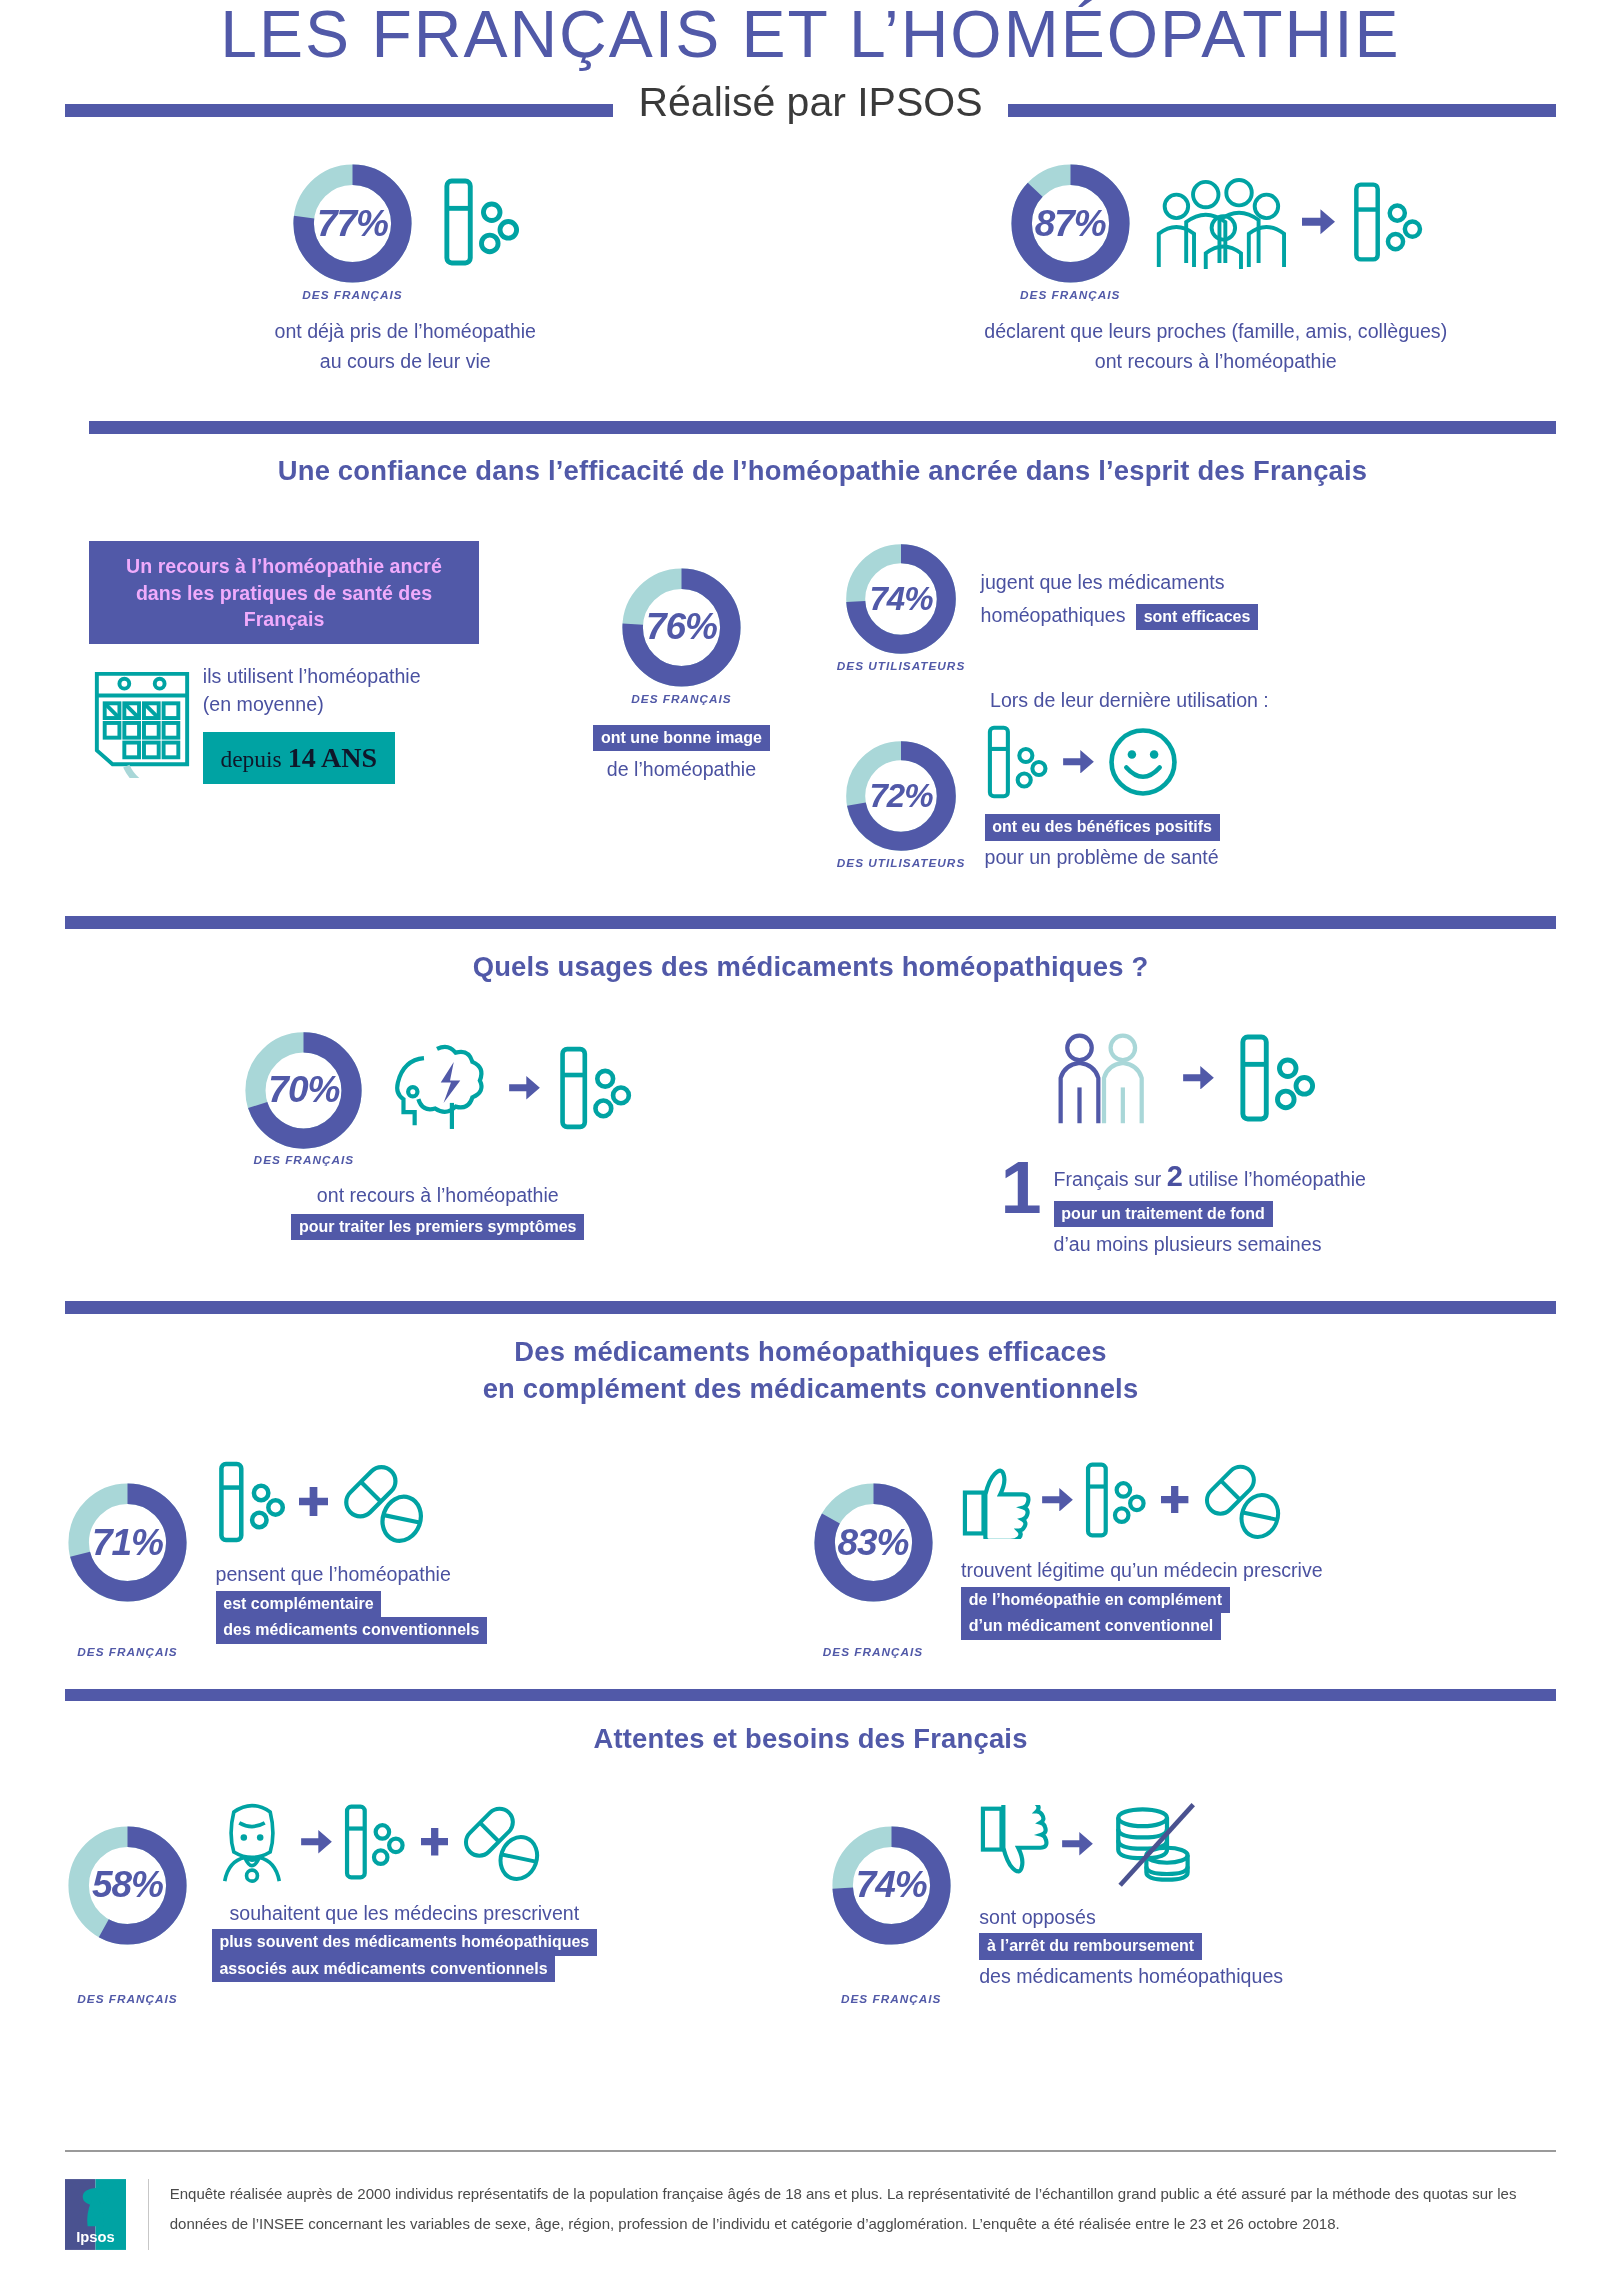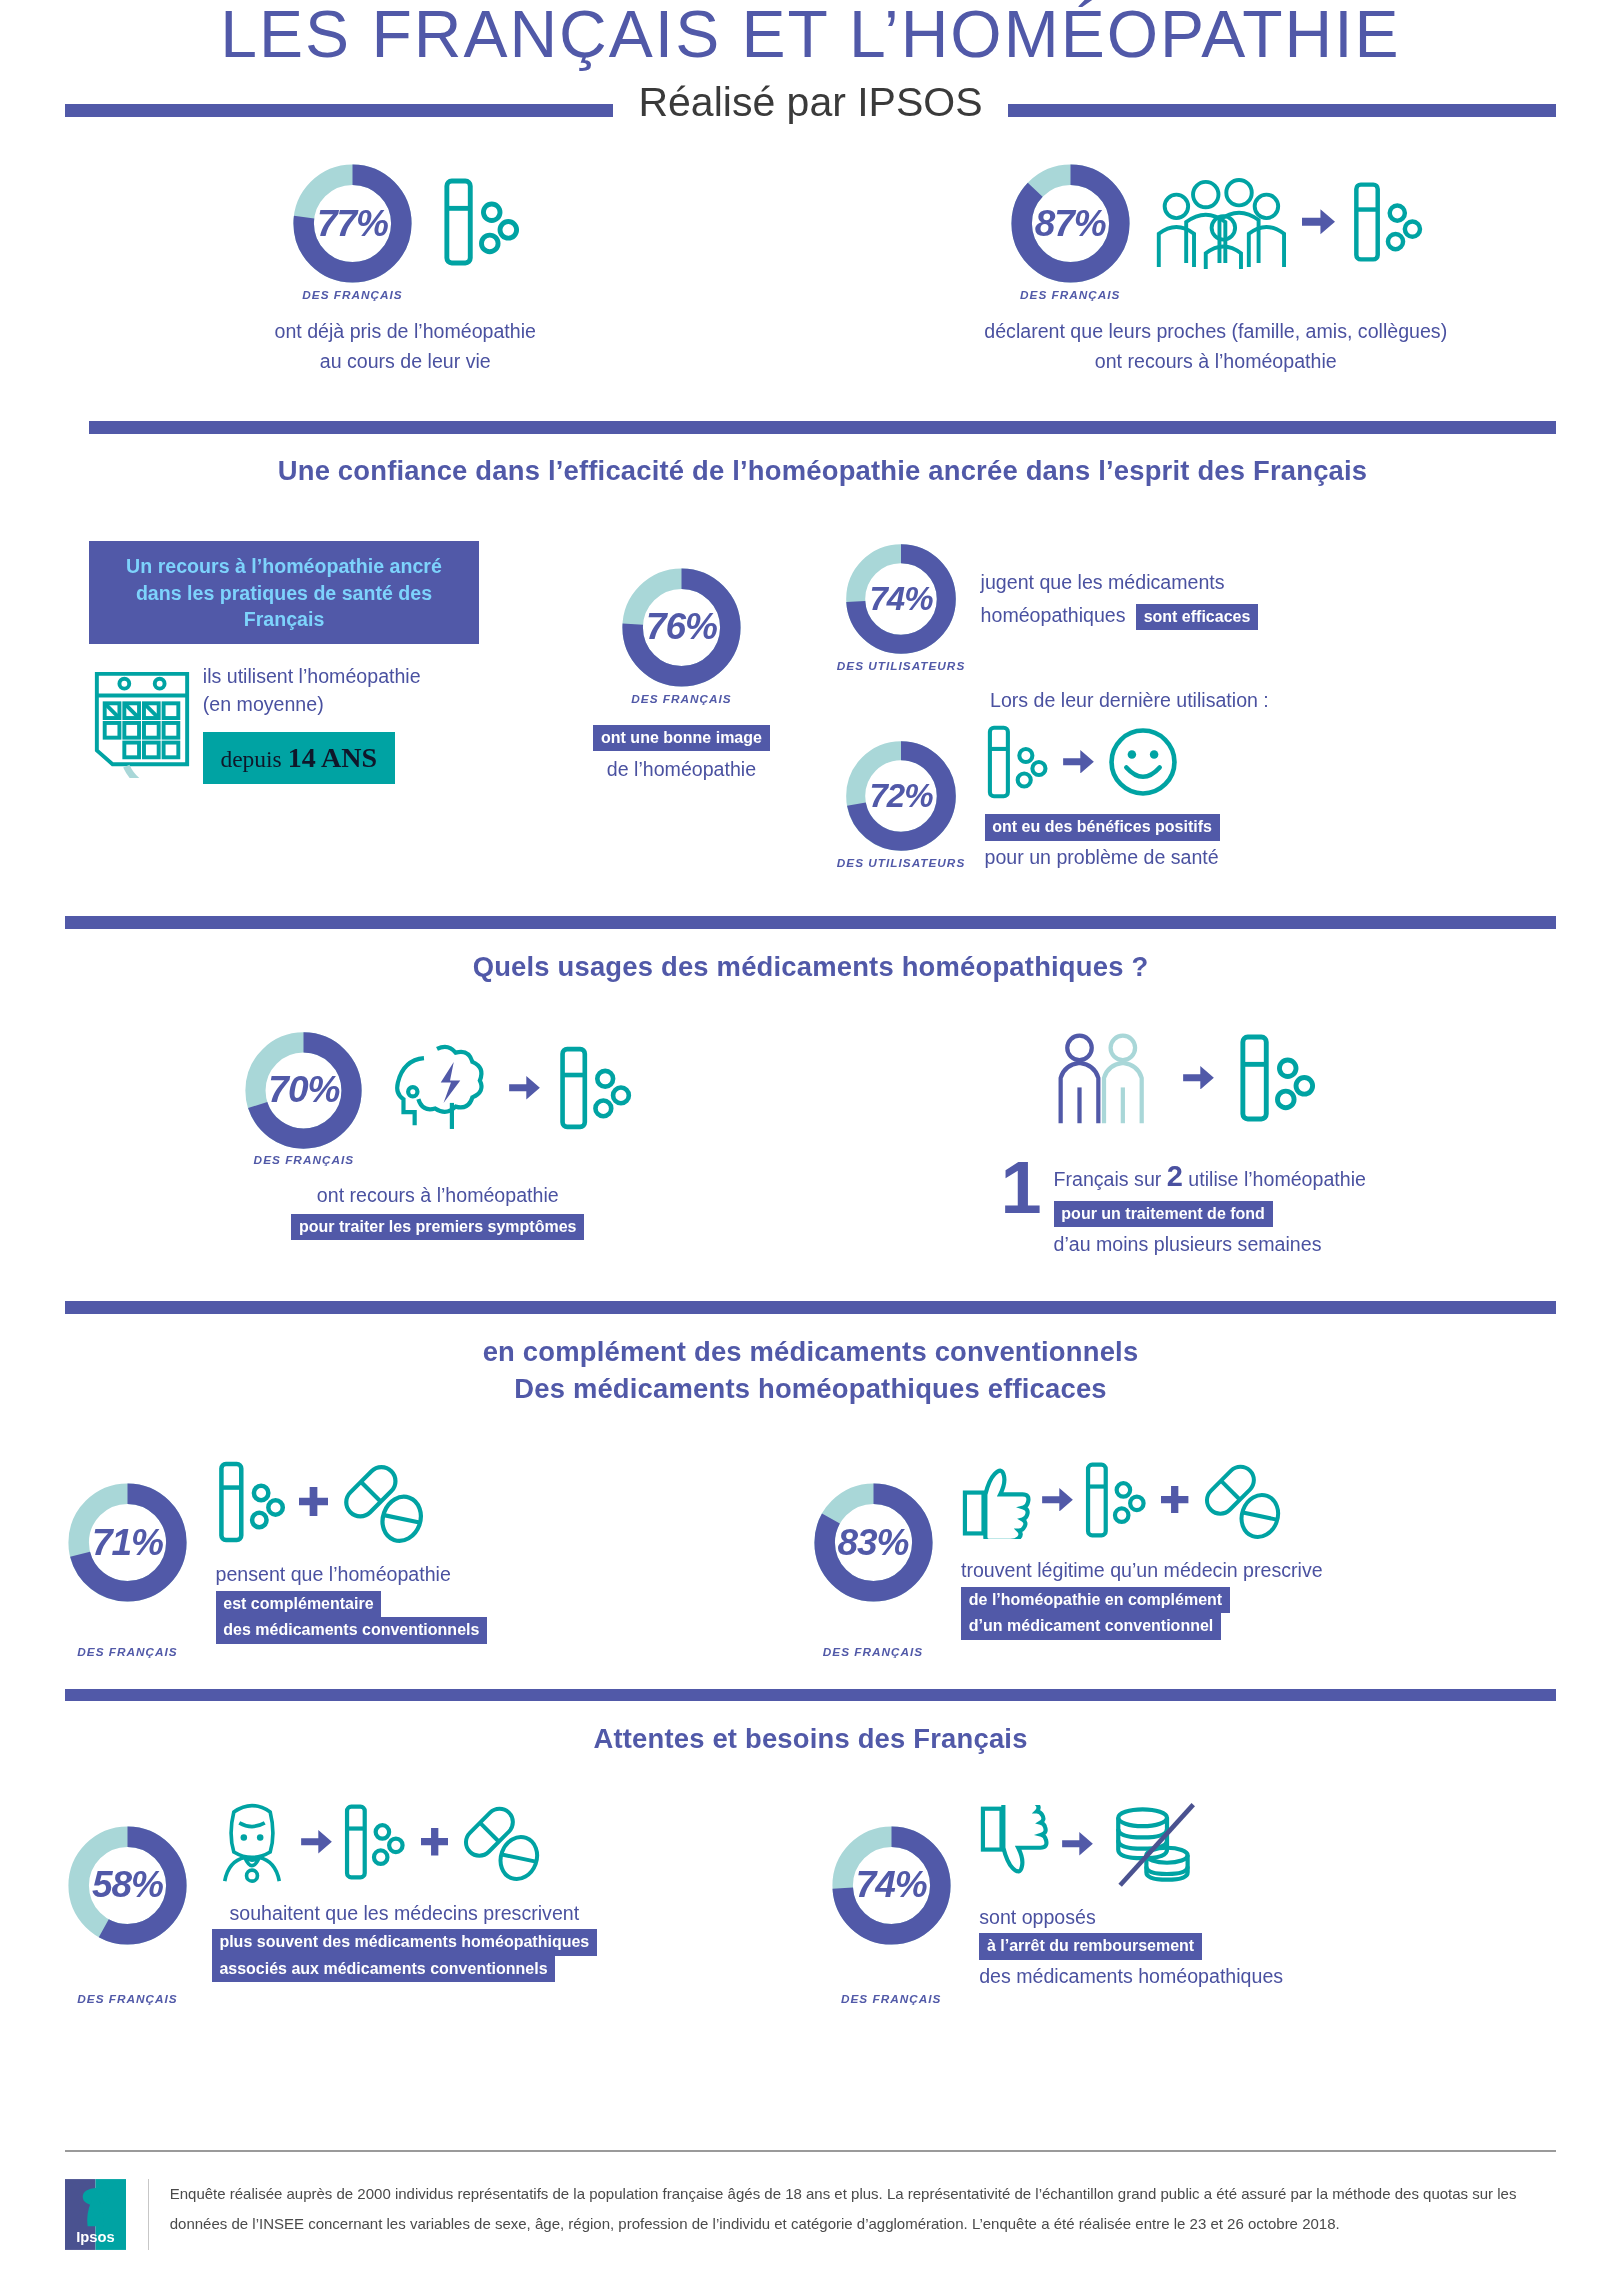--- a/index.html
+++ b/index.html
@@ -76,21 +76,21 @@
 
   .row{display:flex;align-items:center;}
 
   
   .top-stats{display:flex;margin-top:27.4px;}
   .top-stat{flex:1;display:flex;flex-direction:column;align-items:center;}
   .top-stat .caption{margin-top:31px;font-size:19.6px;text-align:center;line-height:1.5;}
 
   
   .callout{
-    background:var(--purple);color:#7dd3fc;font-weight:bold;font-size:19.6px;
+    background:var(--purple);color:#f0abfc;font-weight:bold;font-size:19.6px;
     padding:11.8px 15.7px;text-align:center;line-height:1.35;width:390px;
   }
   .teal-box{
     background:var(--teal);color:#0f172a;padding:9.8px 17.6px;font-size:23.5px;
     display:inline-block;
     font-family:Liberation Serif, serif;
   }
   .teal-box b{font-size:28px;}
 
   
@@ -427,22 +427,22 @@
           </div>
         </div>
       </div>
 
     </div>
   </div>
 
   <div class="sec" style="margin-top:43px;">
     <div class="band"></div>
     <div class="band-title">
+      <div>Des médicaments homéopathiques efficaces</div>
       <div>en complément des médicaments conventionnels</div>
-      <div>Des médicaments homéopathiques efficaces</div>
     </div>
 
     <div style="display:flex;margin-top:49px;padding:0 65px;">
 
       <div style="flex:1;display:flex;">
         <div class="donut-wrap" style="margin-top:23.5px;">
           <div class="donut" style="width:125px;height:125px;">
             <svg width="125" height="125" viewBox="0 0 128 128">
               <circle cx="64" cy="64" r="50" fill="none" stroke="#A9D7D8" stroke-width="21"></circle>
               <circle cx="64" cy="64" r="50" fill="none" stroke="#5159A8" stroke-width="21" stroke-dasharray="223.1 314.16"></circle>

